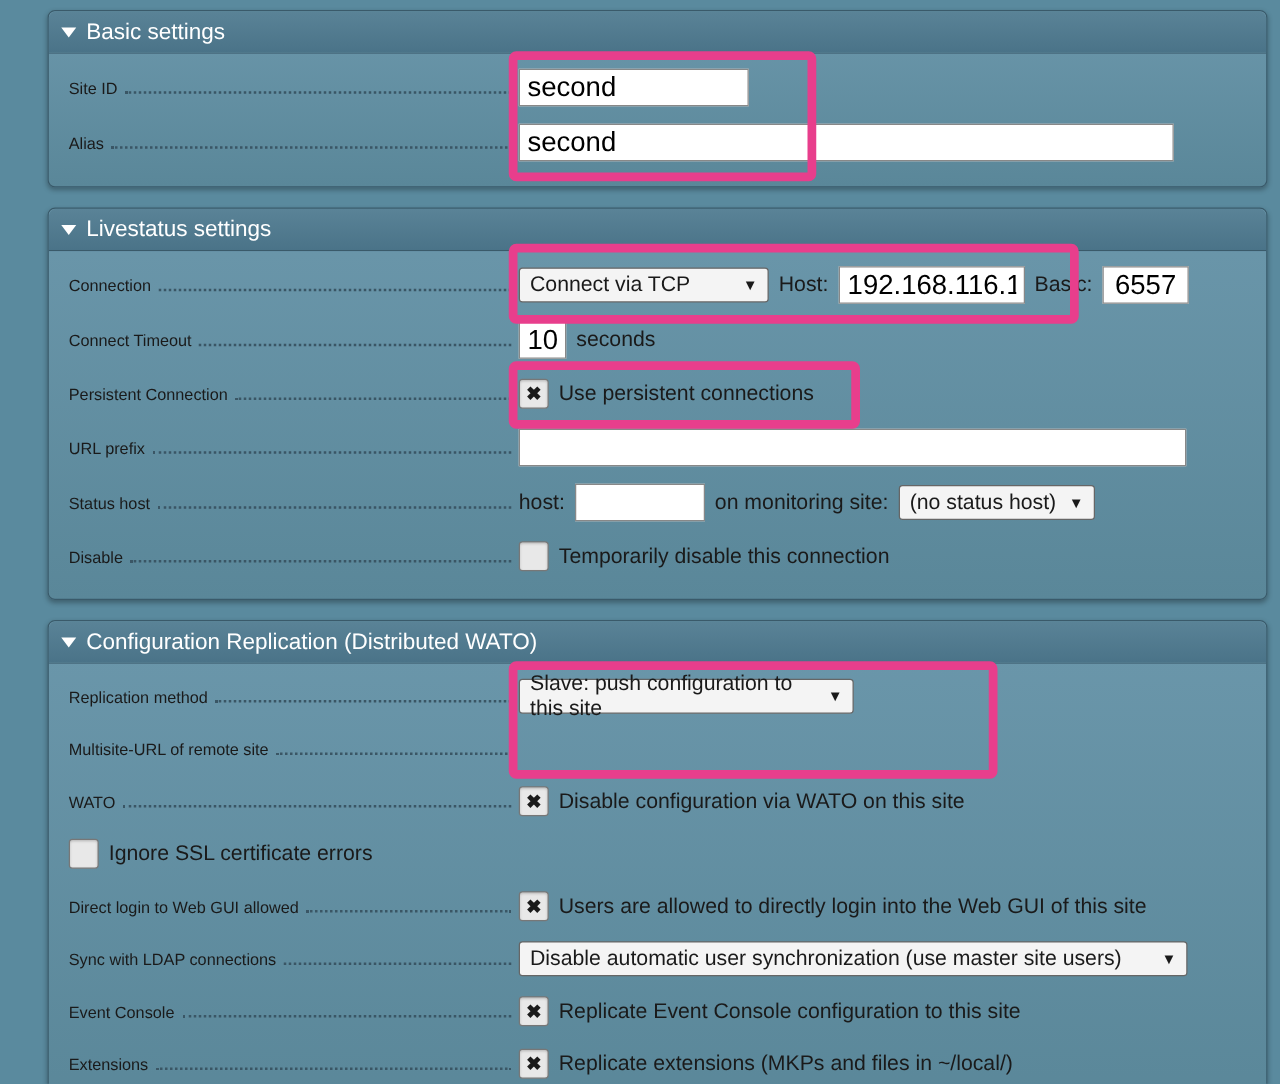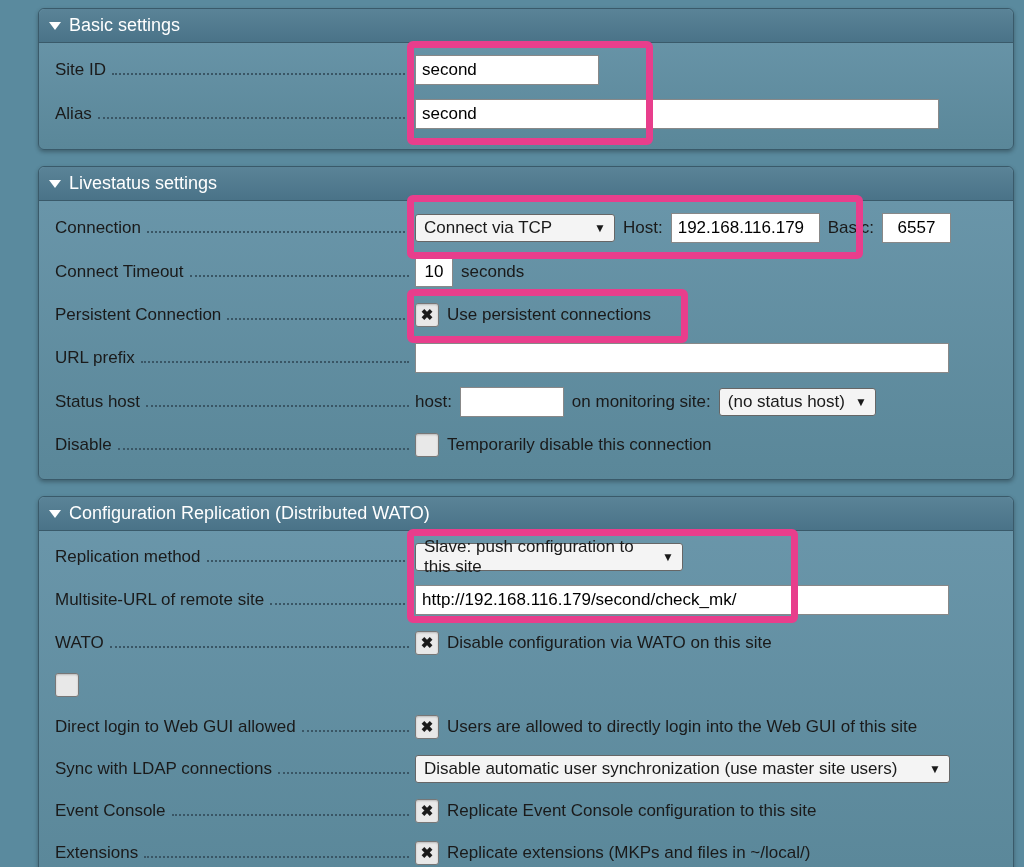--- a/index.html
+++ b/index.html
@@ -34,41 +34,41 @@
     padding:12px 16px 6px 16px;
   }
   .row{
     display:flex;
     align-items:center;
     margin-bottom:14px;
     min-height:28px;
   }
   .label{
     width:360px;
-    font-size:17px;
+    font-size:13px;
     color:#1a1a1a;
     display:flex;
     align-items:baseline;
     white-space:nowrap;
   }
   .dots{
     flex:1;
     border-bottom:2px dotted #3a5665;
     margin:0 6px 3px 6px;
     height:1px;
   }
   .field{
     flex:1;
     display:flex;
     align-items:center;
     font-size:17px;
     gap:8px;
   }
   input[type=text], .text-input{
-    font-size:17px;
+    font-size:22px;
     padding:2px 6px;
     border:1px solid #888;
     background:#fff;
     height:24px;
     box-sizing:content-box;
   }
   .select{
     background:#f4f4f4;
     border:1px solid #666;
     border-radius:3px;
@@ -247,39 +247,37 @@
             <span class="car">▼</span>
         </div>
       </div>
     </div>
 
     <div class="row">
       <div class="label">
           <span>Multisite-URL of remote site</span>
           <span class="dots"></span>
         </div>
-      <div class="field">
-        <input type="text" class="text-input" style="width: 520px;" value="http://192.168.116.179/second/check_mk/">
-      </div>
     </div>
 
     <div class="row">
       <div class="label">
           <span>WATO</span>
           <span class="dots"></span>
         </div>
       <div class="field">
         <span class="chk">✖</span>
         <span>Disable configuration via WATO on this site</span>
       </div>
     </div>
 
     <div class="row">
       <div class="field">
         <span class="chk"></span>
+        <span>Ignore SSL certificate errors</span>
       </div>
     </div>
 
     <div class="row">
       <div class="label">
           <span>Direct login to Web GUI allowed</span>
           <span class="dots"></span>
         </div>
       <div class="field">
         <span class="chk">✖</span>

